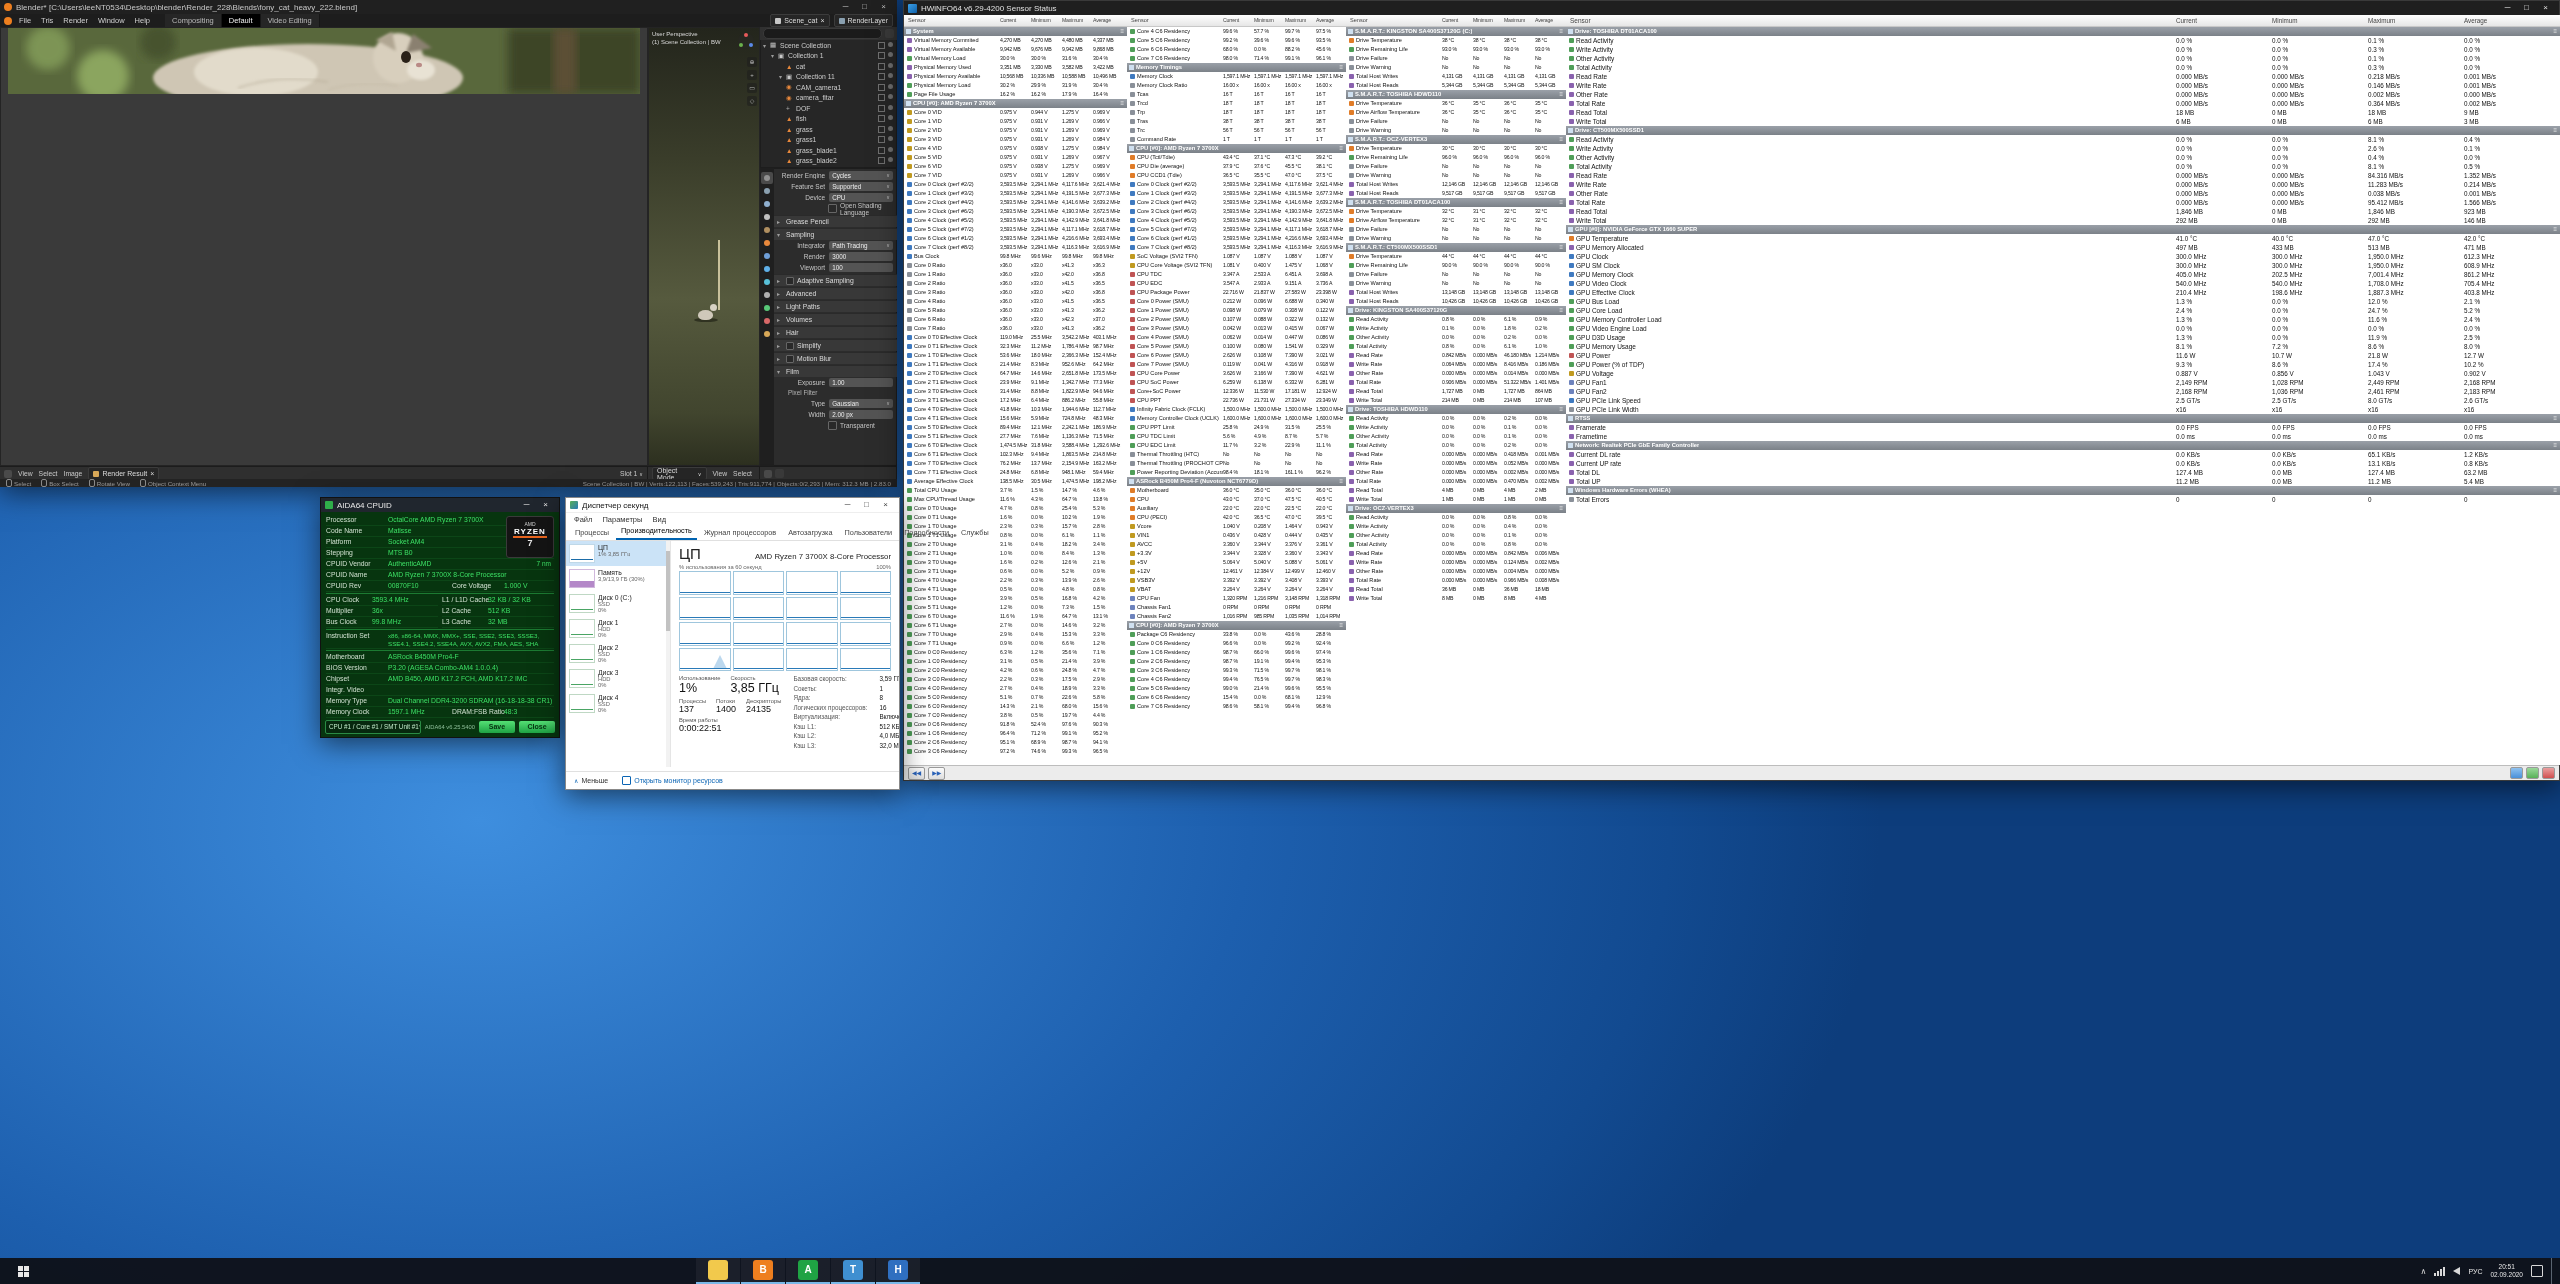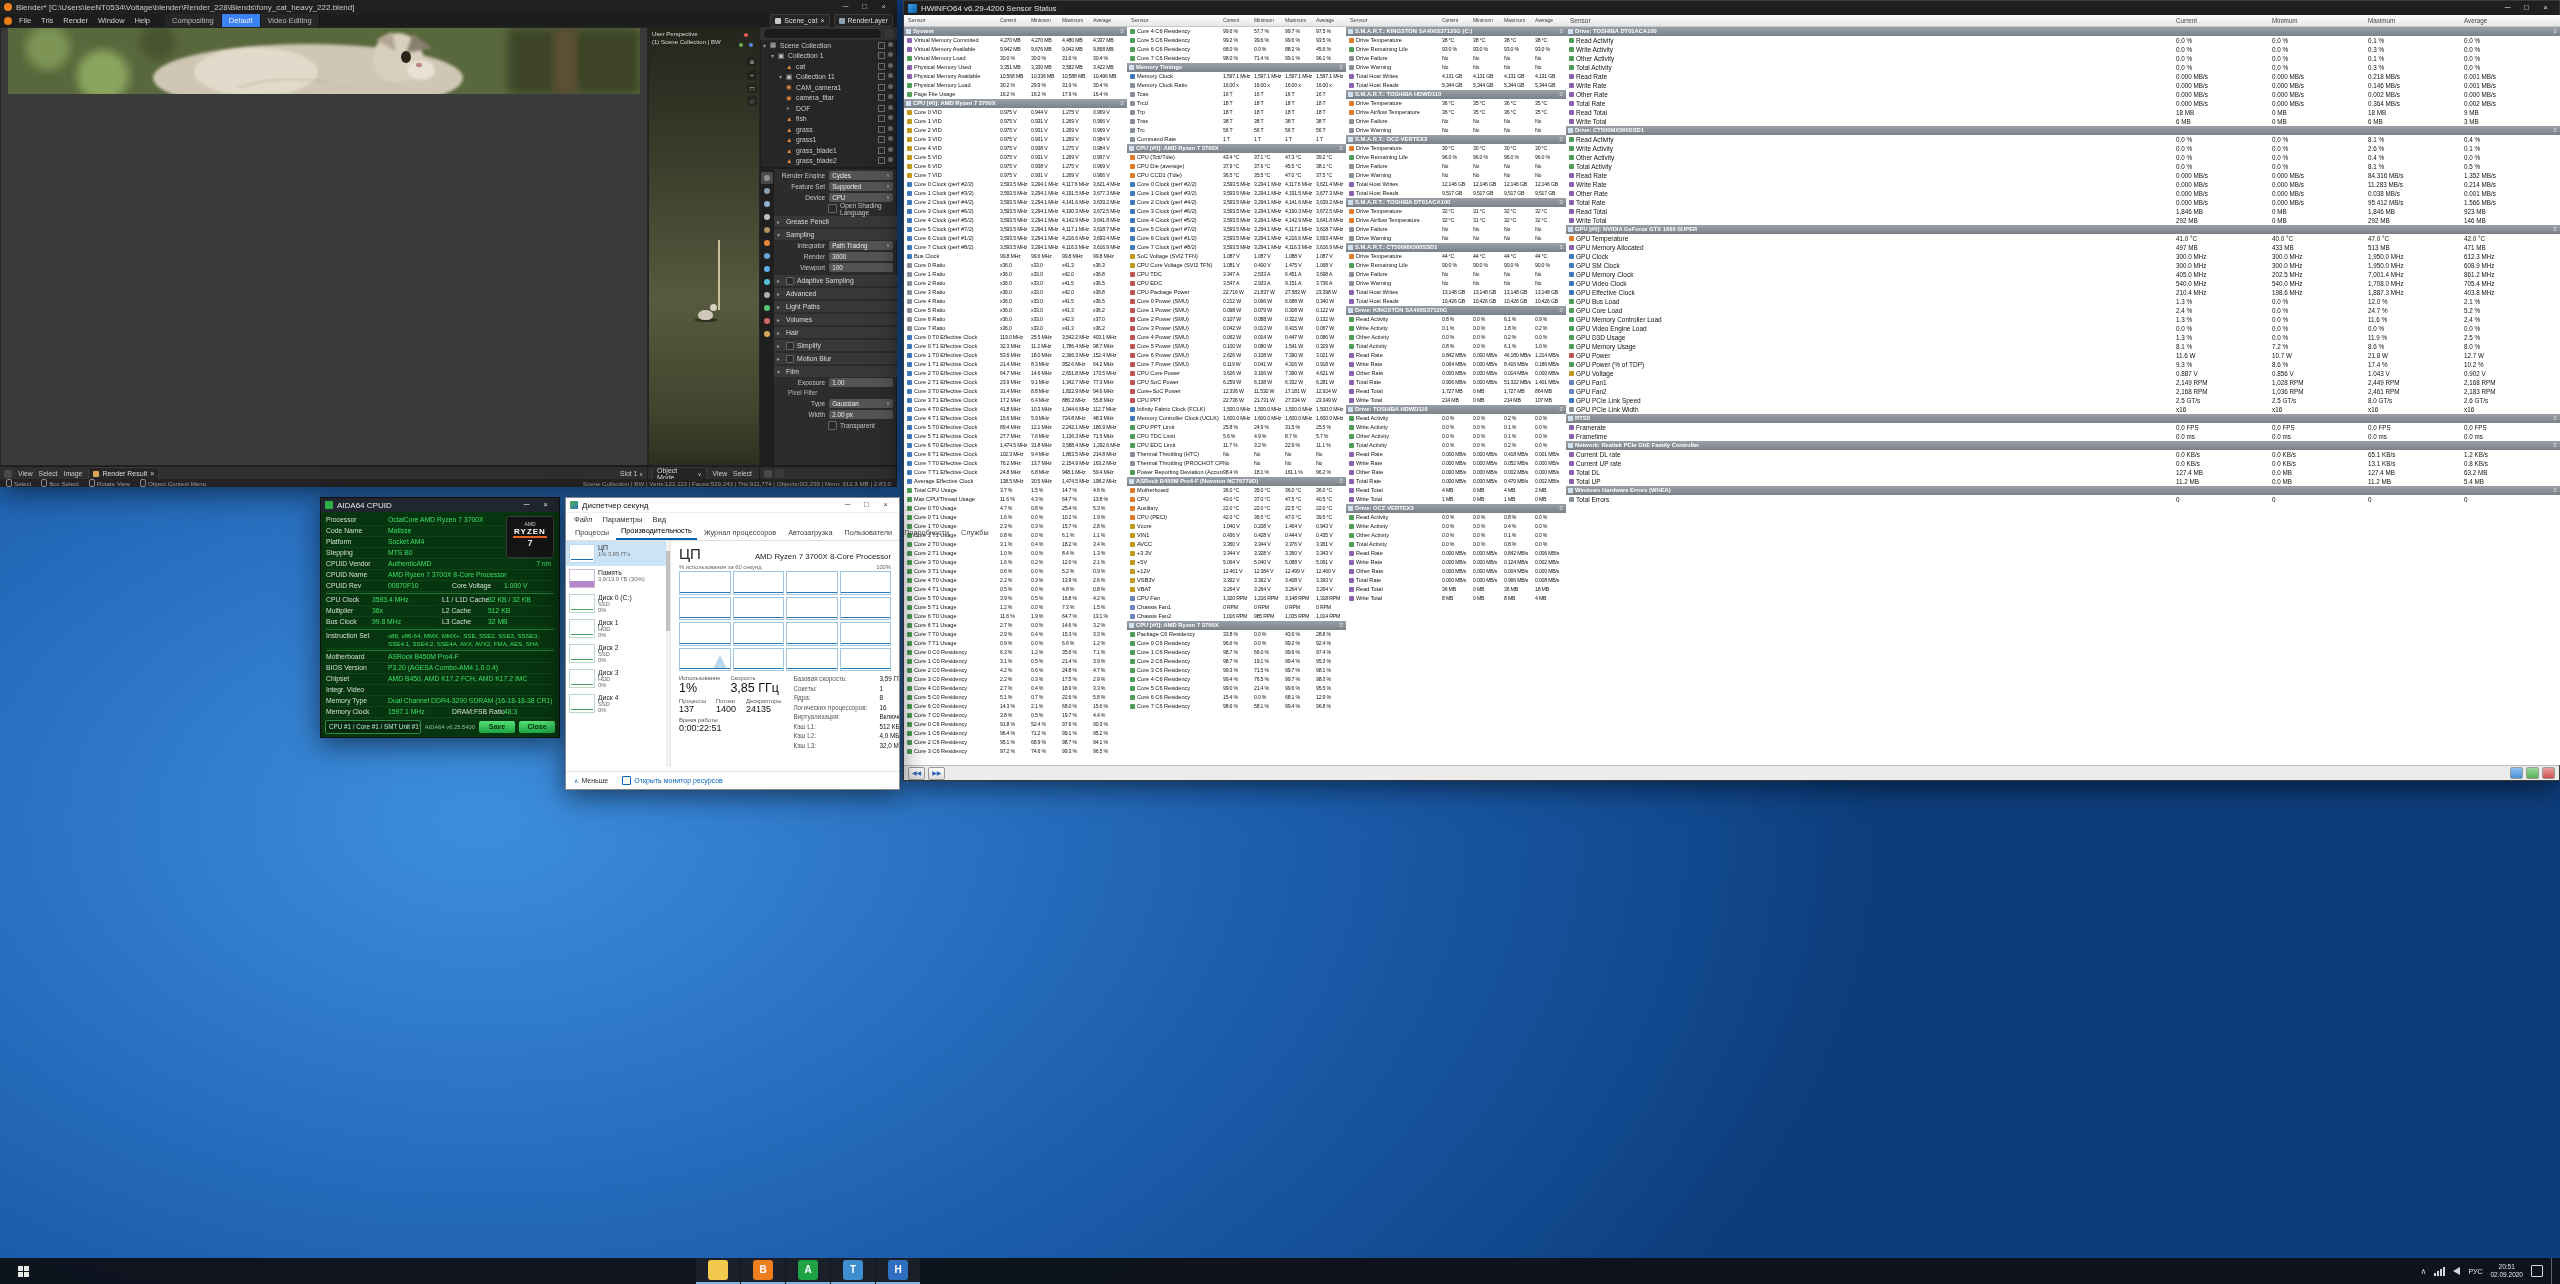--- a/index.html
+++ b/index.html
@@ -11,21 +11,21 @@
   .wctl span{width:19px;text-align:center;font-size:8px;line-height:14px;cursor:default;}
   
   #blender{left:0;top:0;width:897px;height:487px;background:#2e2e2e;}
   .bl-ttl{background:#202020;color:#c9c9c9;}
   .bl-ttl .wctl span{color:#bdbdbd;}
   .app-dot{width:8px;height:8px;border-radius:50%;background:#ee7f1f;}
   #bl-menubar{height:13px;background:#1d1d1d;display:flex;align-items:center;font-size:7.5px;color:#d0d0d0;padding:0 4px;gap:2px;}
   .bmi{padding:0 5px;}
   .bmi.sm{padding:0 3px;}
   .btab{padding:0 7px;height:13px;line-height:13px;background:#262626;border-right:1px solid #161616;color:#b9b9b9;}
-  .btab.on{background:#3b82f6;color:#eee;}
+  .btab.on{background:#000000;color:#eee;}
   .bmr{margin-left:auto;display:flex;gap:4px;align-items:center;}
   .widget{display:flex;align-items:center;gap:3px;background:#262626;border:1px solid #3c3c3c;border-radius:2px;height:11px;padding:0 4px;font-size:7px;color:#ddd;}
   .wico{width:6px;height:6px;border-radius:1px;}
   #bl-img{position:absolute;left:0;top:27px;width:648px;height:439px;background:#3a3a3a;box-shadow:inset 0 0 0 1px #242424;}
   #render-strip{position:absolute;left:8px;top:1px;}
   #bl-vp{position:absolute;left:648px;top:27px;width:112px;height:439px;overflow:hidden;
     background:linear-gradient(#23251c,#3a3d2a 30%,#565a3e 62%,#41452e 88%,#2c2f1f);box-shadow:inset 0 0 0 1px #242424;}
   .vp-ov{position:absolute;left:4px;top:4px;font-size:6px;line-height:7.5px;color:#d8d8d8;white-space:nowrap;}
   .gizmo{position:absolute;right:6px;top:6px;width:16px;height:16px;border-radius:50%;background:rgba(40,40,40,.35);}
   .gz{position:absolute;width:4px;height:4px;border-radius:50%;}
@@ -202,21 +202,21 @@
   .clock{text-align:center;font-size:6.5px;line-height:8px;color:#e8e8e8;}
   .notif{width:10px;height:10px;border:1px solid #d8d8d8;border-radius:1px;}
   .showdesk{width:4px;border-left:1px solid #5a6470;height:100%;}
 </style>
 </head>
 <body>
 
 <div class="win" id="blender">
   <div class="ttl bl-ttl">
     <span class="app-dot"></span>
-    <span>Blender* [C:\Users\leeNT0534\Voltage\blender\Render_228\Blends\fony_cat_heavy_222.blend]</span>
+    <span>Blender* [C:\Users\leeNT0534\Desktop\blender\Render_228\Blends\fony_cat_heavy_222.blend]</span>
     <span class="wctl">
       <span>─</span>
       <span>□</span>
       <span>×</span>
     </span>
   </div>
   <div id="bl-menubar">
     <span class="app-dot"></span>
     <span id="bl-menus" style="display:flex">
         <span class="bmi">File</span>

